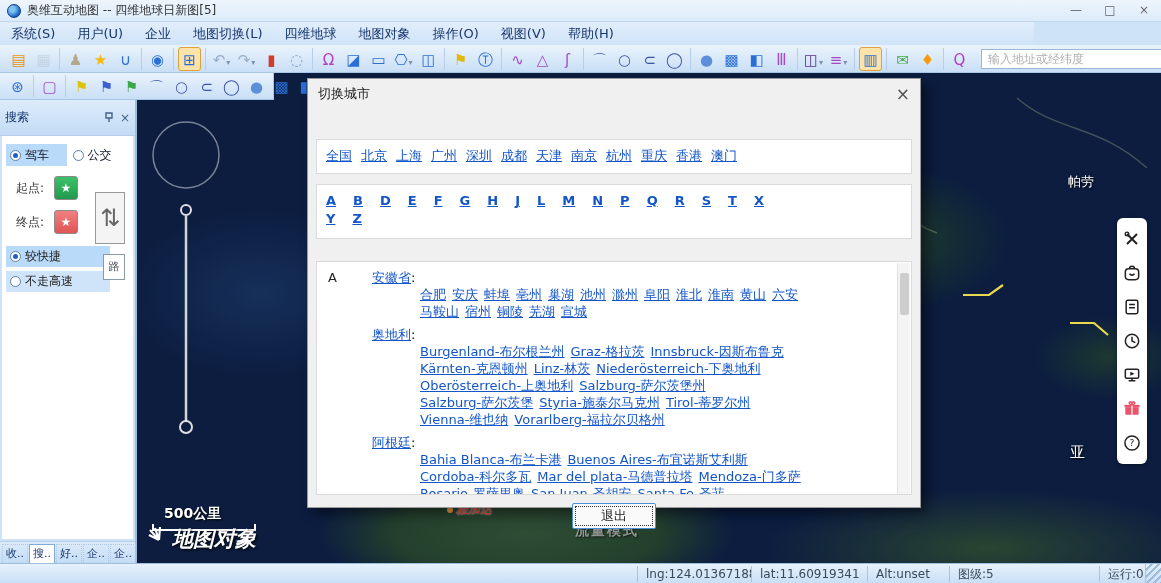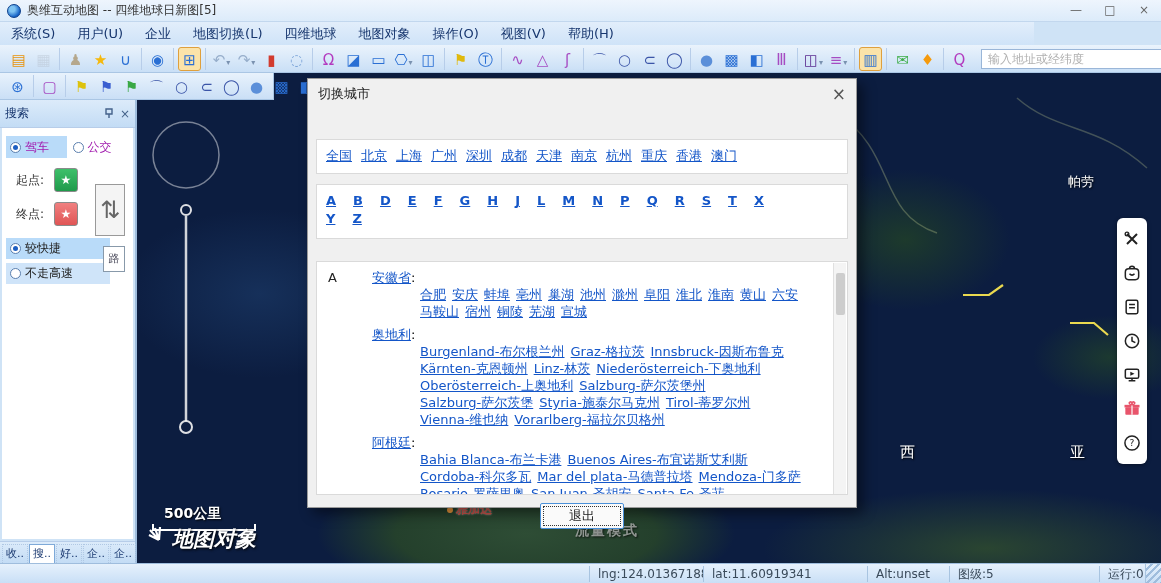--- a/index.html
+++ b/index.html
@@ -38,26 +38,26 @@
   .tbtn.disabled { opacity:.55; }
   .tbtn.drop::after { content:"▾"; font-size:8px; color:#7a92b0; margin-left:1px; }
   .search-box { margin-left:6px; }
   .search-input { width:228px; height:20px; border:1px solid #9ab6d8; padding:0 6px;
     font-size:12px; color:#333; background:#fff; }
   .search-input::placeholder { color:#b0b0b0; }
 
   
   .sidebar { position:absolute; left:0; top:100px; width:137px; height:463px;
     background:#fff; border-right:2px solid #9fbddd; z-index:5; display:flex; flex-direction:column; }
-  .sb-header { height:28px; background:linear-gradient(#dcebfa,#c3dcf5); display:flex;
+  .sb-header { height:36px; background:linear-gradient(#dcebfa,#c3dcf5); display:flex;
     align-items:center; padding:0 5px; color:#17366e; border-bottom:1px solid #b7cde9; }
   .sb-header .sp { margin-left:auto; display:flex; gap:6px; align-items:center; color:#44628a; }
   .sb-body { position:relative; flex:1; background:#fff; border:2px solid #cfe3f6; border-top:none; }
   .mode-row { display:flex; margin:8px 4px 0 4px; gap:2px; }
-  .mode-cell { flex:1; height:22px; display:flex; align-items:center; gap:4px; padding-left:4px; color:#a21caf; }
+  .mode-cell { flex:1; height:22px; display:flex; align-items:center; gap:4px; padding-left:4px; color:#0f172a; }
   .mode-cell.sel { background:#b9dbf9; }
   .radio { width:11px; height:11px; border-radius:50%; border:1px solid #5b7fae; background:#fff; position:relative; flex:0 0 auto; }
   .sel > .radio::after { content:""; position:absolute; left:2px; top:2px; width:5px; height:5px;
     border-radius:50%; background:#1d5fc2; }
   .pt-row { display:flex; align-items:center; margin:10px 0 0 14px; }
   .pt-label { width:38px; color:#333; }
   .chip { width:24px; height:24px; border:1px solid #8a8a8a; border-radius:3px; color:#fff;
     font-size:12px; text-align:center; line-height:22px; }
   .chip.green { background:linear-gradient(#3ec06a,#1f9a4b); }
   .chip.red { background:linear-gradient(#f08080,#e05555); }
@@ -86,41 +86,41 @@
       radial-gradient(ellipse 120px 160px at 63% 22%, #1c3930 0%, rgba(12,29,64,0) 70%),
       radial-gradient(ellipse 110px 60px at 95% 58%, #1c3930 0%, rgba(12,29,64,0) 70%),
       radial-gradient(ellipse 90px 50px at 50% 60%, #15325e 0%, rgba(12,29,64,0) 70%);
     overflow:hidden; }
   .map-overlay { position:absolute; left:0; top:0; width:100%; height:100%; }
   .map-label { position:absolute; color:#fff; text-shadow:1px 1px 2px #000; }
   .lbl-palau { left:931px; top:100px; font-size:13px; }
   .lbl-west { left:763px; top:370px; font-size:15px; }
   .lbl-asia { left:933px; top:370px; font-size:15px; }
   .lbl-jakarta { left:310px; top:428px; font-size:12px; font-weight:bold; color:#d4534a;
-    text-shadow:0 0 2px rgba(255,255,255,.6); }
+    text-shadow:0 0 2px rgba(255,255,255,.6);font-style:italic; }
   .lbl-jakarta::before { content:""; display:inline-block; width:6px; height:6px; border-radius:50%;
     background:#f09a3e; margin-right:3px; }
   .watermark { position:absolute; left:438px; top:449px; font-size:14px; font-weight:bold;
     color:rgba(195,195,195,.7); text-shadow:1px 1px 2px rgba(0,0,0,.7); letter-spacing:2px; }
   .scale { position:absolute; left:15px; top:432px; color:#fff; }
   .scale-text { font-size:14px; font-weight:bold; text-shadow:1px 1px 2px #000; margin-left:12px; }
   .scale-bar { width:104px; height:7px; border-left:2px solid #fff; border-right:2px solid #fff;
     border-bottom:2px solid #fff; margin-top:1px; }
   .logo { position:absolute; left:9px; top:452px; display:flex; align-items:center; color:#fff; }
   .logo-text { font-size:21px; font-weight:bold; font-style:italic; text-shadow:1px 1px 3px #000; }
   .attribution { position:absolute; left:178px; top:466px; color:#fff; font-weight:bold;
     font-size:12px; text-shadow:1px 1px 2px #000; }
 
   
   .float-bar { position:absolute; left:1117px; top:218px; width:30px; background:#fff;
     border-radius:6px; box-shadow:0 1px 4px rgba(0,0,0,.4); z-index:7; padding:4px 0; }
   .fbtn { width:30px; height:34px; display:flex; align-items:center; justify-content:center; }
 
   
-  .dialog { position:absolute; left:307px; top:78px; width:550px; height:430px; background:#f0f0f0;
+  .dialog { position:absolute; left:307px; top:78px; width:614px; height:430px; background:#f0f0f0;
     border:1px solid #9a9a9a; box-shadow:6px 6px 12px rgba(0,0,0,.45); z-index:20; }
   .dlg-title { height:30px; display:flex; align-items:center; padding:0 10px; color:#222; font-size:13px; }
   .dlg-close { margin-left:auto; font-size:17px; color:#555; line-height:1; }
   .dlg-box { background:#fff; border:1px solid #dadada; margin:0 8px; padding:7px 9px;
     font-size:13px; line-height:18px; }
   .box-hot { height:35px;margin-top:30px; }
   .box-alpha { height:55px; margin-top:10px; }
   .box-list { position:relative; height:234px; margin-top:22px; overflow:hidden; line-height:17px; }
   a.lnk { color:#1456c8; text-decoration:underline; }
   .hotcity { margin-right:9px; }
@@ -138,21 +138,21 @@
     outline:1px dotted #333; outline-offset:-4px; font-size:13px; color:#222; text-align:center; line-height:24px; }
 
   
   .statusbar { position:absolute; left:0; top:563px; width:1161px; height:20px;
     background:linear-gradient(#e6f1fc,#c9dff6); border-top:1px solid #9fbddd;
     display:flex; align-items:center; font-size:12px; color:#3a4a5a; z-index:8; }
   .sb-fill { flex:1; }
   .seg { border-left:1px solid #a8c4e0; padding:0 8px; height:16px; line-height:16px; overflow:hidden; white-space:nowrap; }
   .seg:nth-of-type(1) { width:114px; }
   .seg:nth-of-type(2) { width:116px; }
-  .seg:nth-of-type(3) { width:82px;margin-left:48px; }
+  .seg:nth-of-type(3) { width:82px; }
   .seg:nth-of-type(4) { width:150px; }
   .seg:nth-of-type(5) { width:46px; }
   .grip { width:16px; height:100%; border-left:1px solid #a8c4e0;
     background:repeating-linear-gradient(135deg,transparent 0 3px,#9fbddd 3px 5px); }
 </style>
 </head>
 <body>
 
 <div class="titlebar">
   <span class="app-icon"></span>

